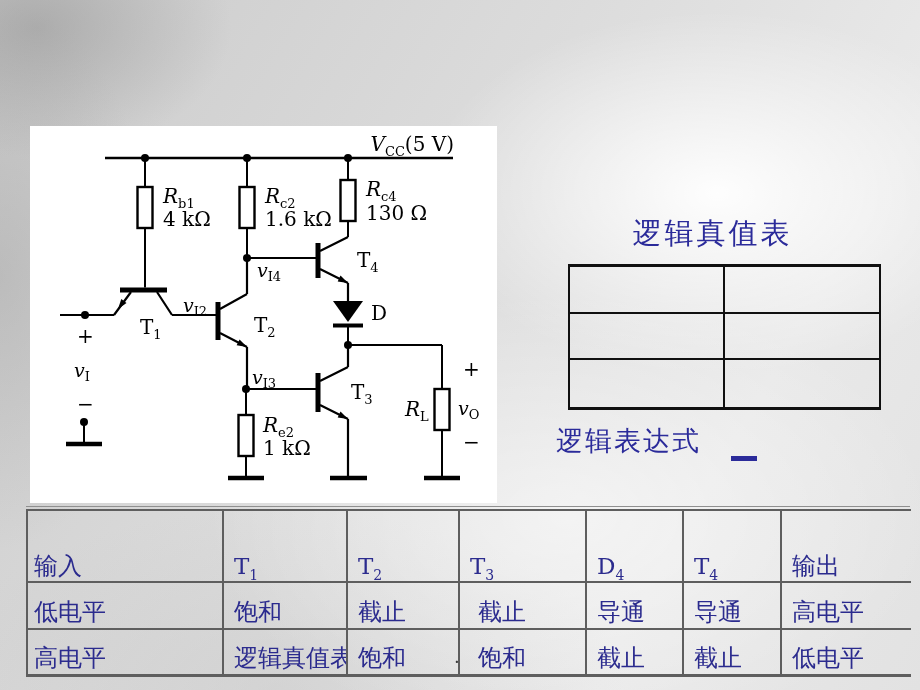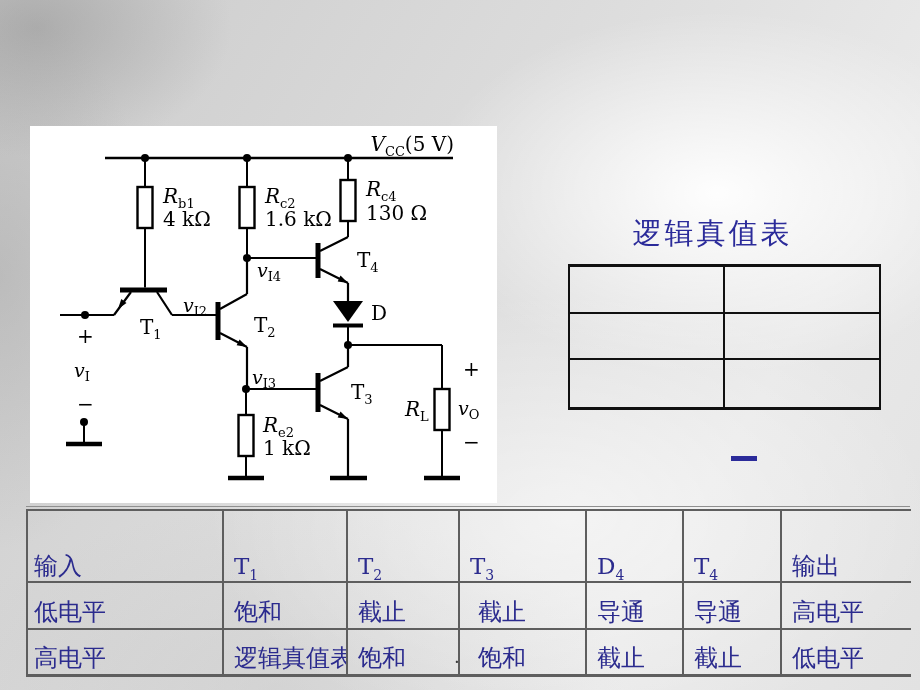--- a/index.html
+++ b/index.html
@@ -182,20 +182,21 @@
   <div class="abs truth-title blue cn">逻辑真值表</div>
   <div class="abs truth-table">
     <div class="truth-cell"></div>
     <div class="truth-cell lastcol"></div>
     <div class="truth-cell"></div>
     <div class="truth-cell lastcol"></div>
     <div class="truth-cell lastrow"></div>
     <div class="truth-cell lastcol lastrow"></div>
   </div>
 
+  <div class="abs expr-label blue cn">逻辑表达式</div>
   <div class="abs expr-overbar"></div>
 
   <div class="abs state-wrap">
     <table class="state">
       <colgroup>
         <col style="width:196px">
           <col style="width:124px">
           <col style="width:112px">
           <col style="width:127px">
         <col style="width:97px">

